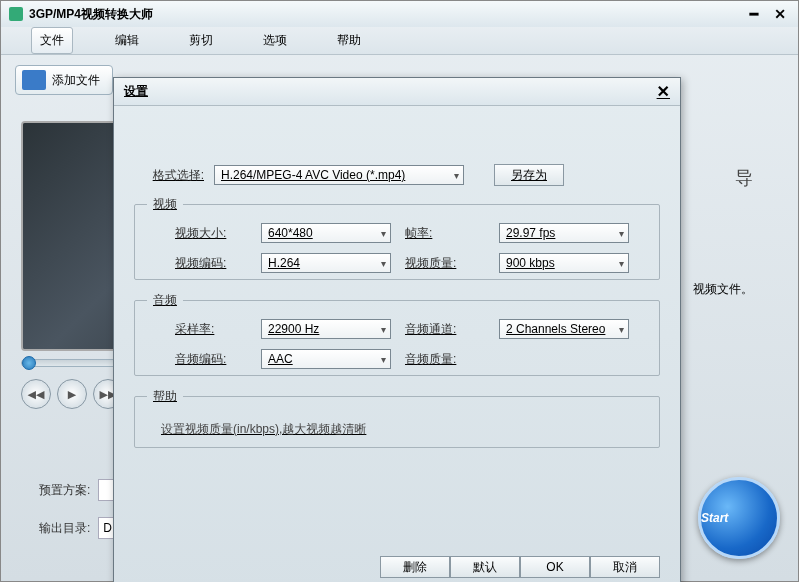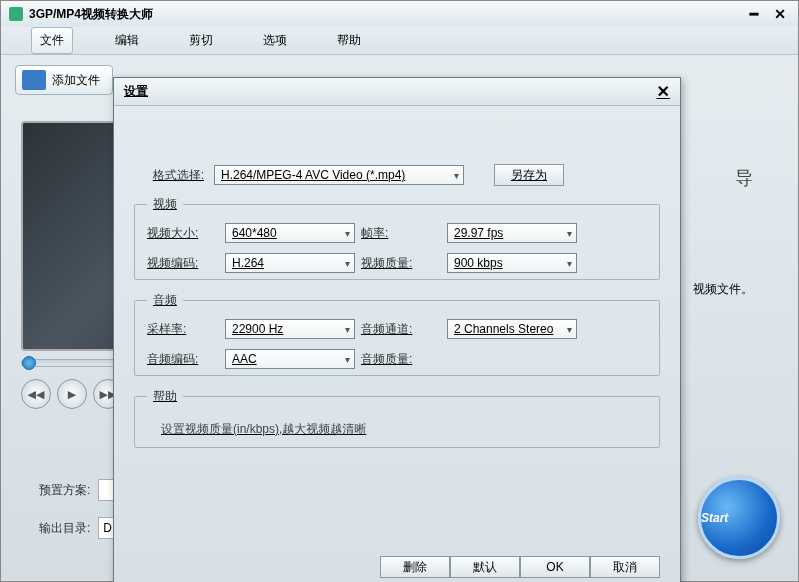--- a/index.html
+++ b/index.html
@@ -47,21 +47,21 @@
 
 .dlg-body { padding: 14px 20px; }
 .row { display: flex; align-items: center; margin-bottom: 10px; gap: 10px; margin-top: 44px; }
 .row-label { color: #333; text-align: right; }
 .select { height: 20px; border: 1px solid #7a8892; background: linear-gradient(#fff, #eef2f4); display: flex; align-items: center; padding: 0 6px; position: relative; cursor: pointer; }
 .select::after { content: "▾"; position: absolute; right: 4px; font-size: 10px; color: #555; }
 .btn { height: 22px; padding: 6px 16px; background: linear-gradient(#fafcfd, #dfe7eb); border: 1px solid #8a98a2; cursor: pointer; display: inline-flex; align-items: center; justify-content: center; }
 
 fieldset { border: 1px solid #a8b4bc; border-radius: 2px; margin-bottom: 12px; padding: 10px 12px 6px; }
 legend { padding: 0 6px; color: #333; }
-.grid { display: grid; grid-template-columns: 72px 130px 80px 130px; gap: 10px 6px; align-items: center; }
+.grid { display: grid; grid-template-columns: 72px 130px 80px 130px; gap: 10px 14px; align-items: center; margin-left: 28px; }
 .grid .row-label { text-align: left; }
 
 .help-text { color: #444; padding: 6px 14px; }
 
 .dlg-buttons { position: absolute; right: 20px; bottom: 14px; display: flex; }
 .dlg-buttons .btn { width: 70px; }
 </style>
 </head>
 <body>
 

